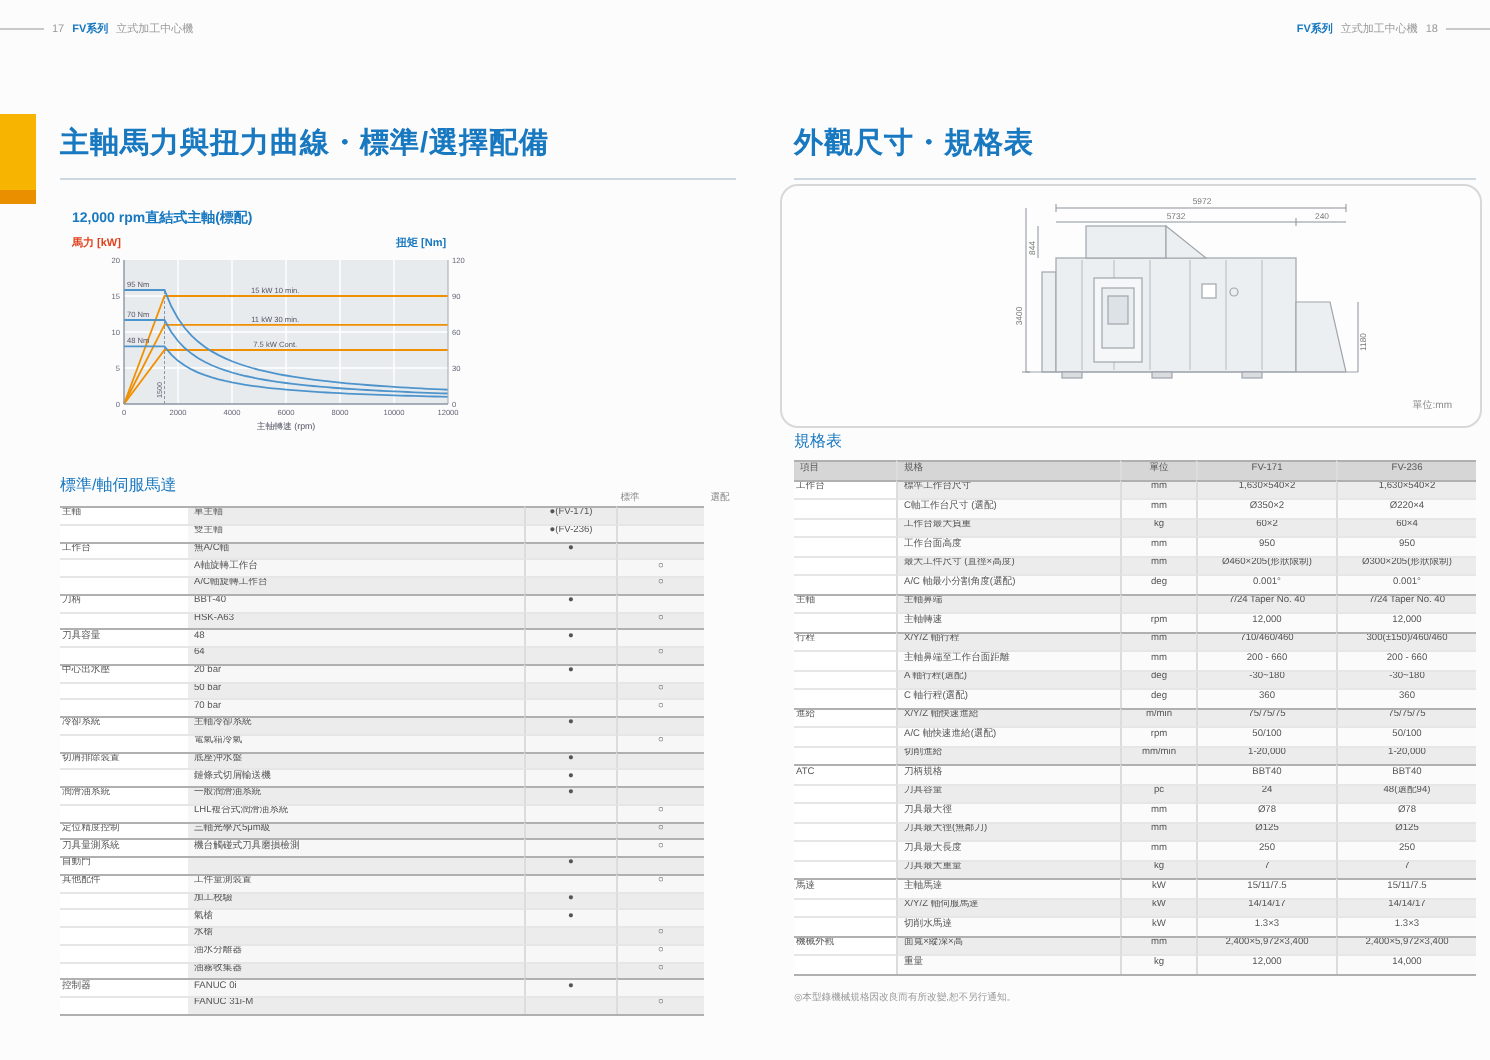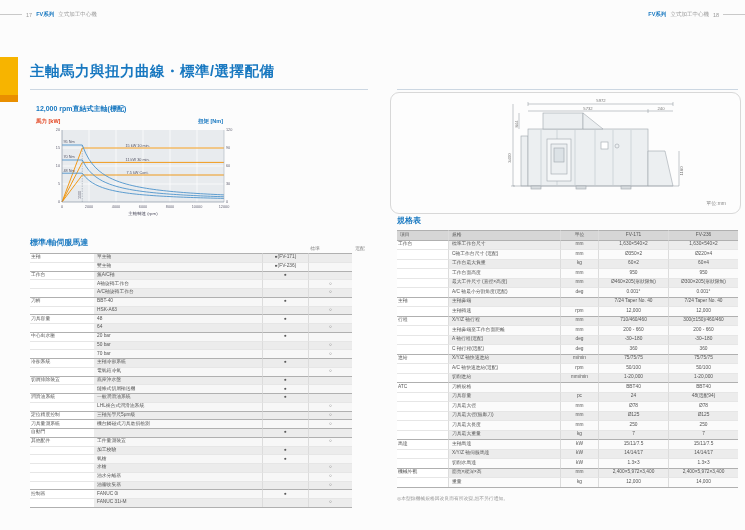--- a/index.html
+++ b/index.html
@@ -8,21 +8,21 @@
         font-family:"Liberation Sans","DejaVu Sans",sans-serif;color:#444;}
   .abs{position:absolute;}
   
   .hdr{position:absolute;display:flex;align-items:center;gap:4px;font-size:5.5px;color:#9a9a9a;}
   .hdr .series{color:var(--blue);font-weight:bold;}
   .hline{display:inline-block;width:22px;height:1px;background:#c9c9c9;}
   
   .pgtitle{position:absolute;font-size:14.5px;font-weight:bold;color:var(--blue);letter-spacing:.5px;white-space:nowrap;}
   .rule{position:absolute;height:1px;background:#ccd7e2;}
   .subtitle{position:absolute;font-size:7px;font-weight:bold;color:var(--blue);white-space:nowrap;}
-  .sectitle{position:absolute;font-size:8px;font-weight:bold;color:var(--blue);white-space:nowrap;}
+  .sectitle{position:absolute;font-size:8px;font-weight:normal;color:var(--blue);white-space:nowrap;}
   
   #ytab{position:absolute;left:0;top:57px;width:18px;height:38px;background:#f7b400;}
   #ytabd{position:absolute;left:0;top:95px;width:18px;height:7px;background:#e98f00;}
   
   .axlab{position:absolute;font-size:5.5px;font-weight:bold;white-space:nowrap;}
   
   #equip{position:absolute;left:30px;top:253px;display:grid;grid-template-columns:64px 168px 46px 44px;
          grid-auto-rows:8.75px;width:322px;font-size:4.8px;border-bottom:1px solid #b0b0b0;}
   .ec{display:flex;align-items:center;padding:0 3px;border-top:1px solid #e6e6e6;color:#555;
       white-space:nowrap;overflow:hidden;line-height:1;}
@@ -67,20 +67,21 @@
     <span>18</span>
     <span class="hline"></span>
   </div>
 
   <div id="ytab"></div>
   <div id="ytabd"></div>
 
   <div class="pgtitle" style="left:30px;top:62px;">主軸馬力與扭力曲線・標準/選擇配備</div>
   <div class="rule" style="left:30px;top:89px;width:338px;"></div>
 
+  <div class="pgtitle" style="left:397px;top:62px;">外觀尺寸・規格表</div>
   <div class="rule" style="left:397px;top:89px;width:341px;"></div>
 
   <div class="subtitle" style="left:36px;top:104px;">12,000 rpm直結式主軸(標配)</div>
   <div class="axlab" style="left:36px;top:118px;color:#e2401c;">馬力 [kW]</div>
   <div class="axlab" style="left:198px;top:118px;color:#1878c0;">扭矩 [Nm]</div>
   <svg id="chart-svg" class="abs" style="left:36px;top:126px;" width="200" height="96" viewBox="0 0 200 96">
       <rect x="26" y="4" width="162" height="72" fill="#e8ebee"></rect>
       <line x1="26" y1="58" x2="188" y2="58" stroke="#fff" stroke-width="0.7"></line>
       <line x1="26" y1="40" x2="188" y2="40" stroke="#fff" stroke-width="0.7"></line>
       <line x1="26" y1="22" x2="188" y2="22" stroke="#fff" stroke-width="0.7"></line>

